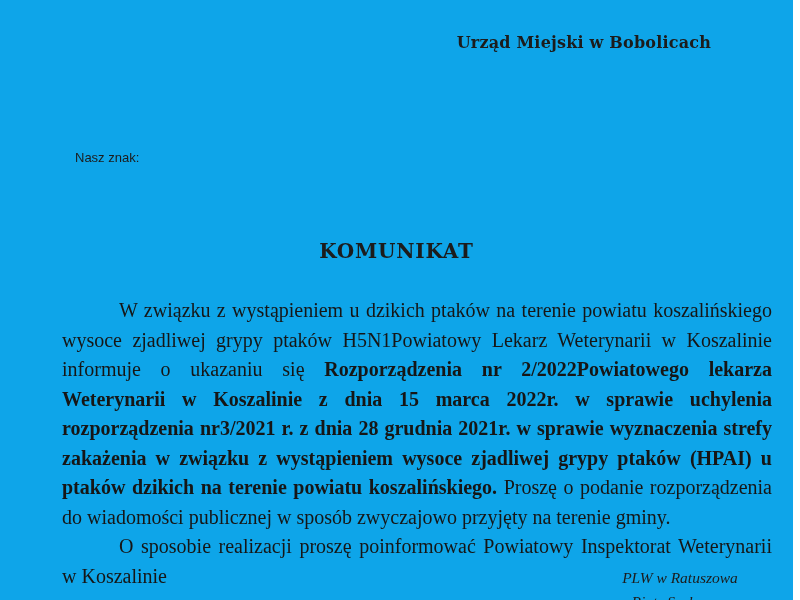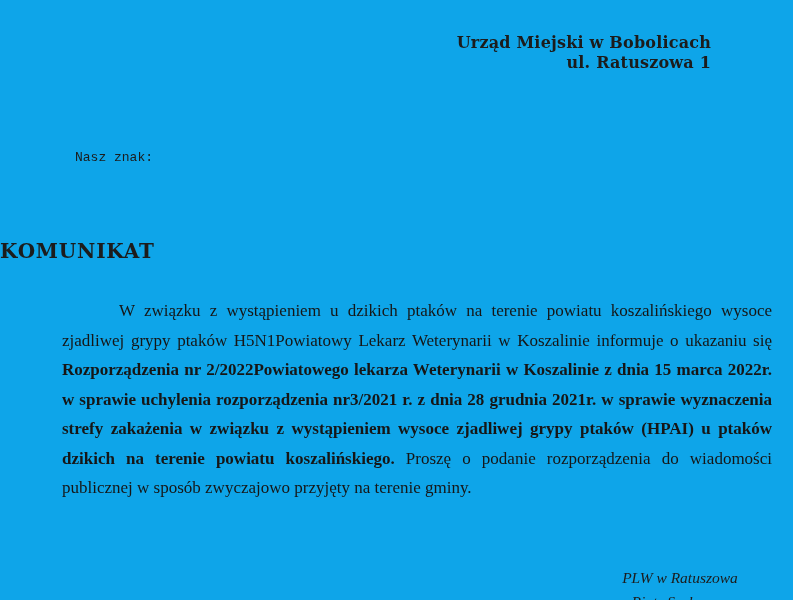--- a/index.html
+++ b/index.html
@@ -30,44 +30,44 @@
     font-weight: bold;
     font-size: 16px;
     line-height: 19.5px;
     letter-spacing: 0.2px;
     white-space: nowrap;
   }
   .reference {
     position: absolute;
     left: 75px;
     top: 148px;
-    font-family: Liberation Mono, monospace;
+    font-family: Liberation Sans, sans-serif;
     font-size: 13px;
     line-height: 19.5px;
     white-space: nowrap;
   }
   .title {
     position: absolute;
     top: 239px;
     left: 0;
     width: 100%;
     margin: 0;
-    text-align: left;
+    text-align: center;
     font-family: "DejaVu Serif", serif;
     font-weight: bold;
     font-size: 20px;
     letter-spacing: 0.8px;
   }
   .letter-body {
     position: absolute;
     left: 62px;
     top: 296px;
     width: 710px;
     font-family: "Liberation Serif", serif;
-    font-size: 17px;
+    font-size: 20px;
     line-height: 29.5px;
     text-align: justify;
     color: #161616;
   }
   .para {
     margin: 0;
     text-indent: 57px;
   }
   .para .seg-bold {
     font-weight: bold;
@@ -85,31 +85,31 @@
     white-space: nowrap;
   }
 </style>
 </head>
 <body>
 
 <div class="page">
 
   <div class="sender">
     <div>Urząd Miejski w Bobolicach</div>
-    <div>ul. Ratuszowa 1</div>
   </div>
 
   <div class="reference">
     <div>Nasz znak:</div>
   </div>
 
   <h1 class="title">KOMUNIKAT</h1>
 
   <div class="letter-body">
     <p class="para"><span>W związku z wystąpieniem u dzikich ptaków na terenie powiatu koszalińskiego wysoce zjadliwej grypy ptaków H5N1Powiatowy Lekarz Weterynarii w Koszalinie informuje o ukazaniu się </span><span class="seg-bold">Rozporządzenia nr 2/2022Powiatowego lekarza Weterynarii w Koszalinie z dnia 15 marca 2022r. w sprawie uchylenia rozporządzenia nr3/2021 r. z dnia 28 grudnia 2021r. w sprawie wyznaczenia strefy zakażenia w związku z wystąpieniem wysoce zjadliwej grypy ptaków (HPAI) u ptaków dzikich na terenie powiatu koszalińskiego.</span><span> Proszę o podanie rozporządzenia do wiadomości publicznej w sposób zwyczajowo przyjęty na terenie gminy.</span></p>
+    <p class="para">O sposobie realizacji proszę poinformować Powiatowy Inspektorat Weterynarii w Koszalinie</p>
   </div>
 
   <div class="signature">
     <div>PLW w Ratuszowa</div>
     <div>Piotr Szukowny</div>
   </div>
 
 </div>
 
 </body></html>

